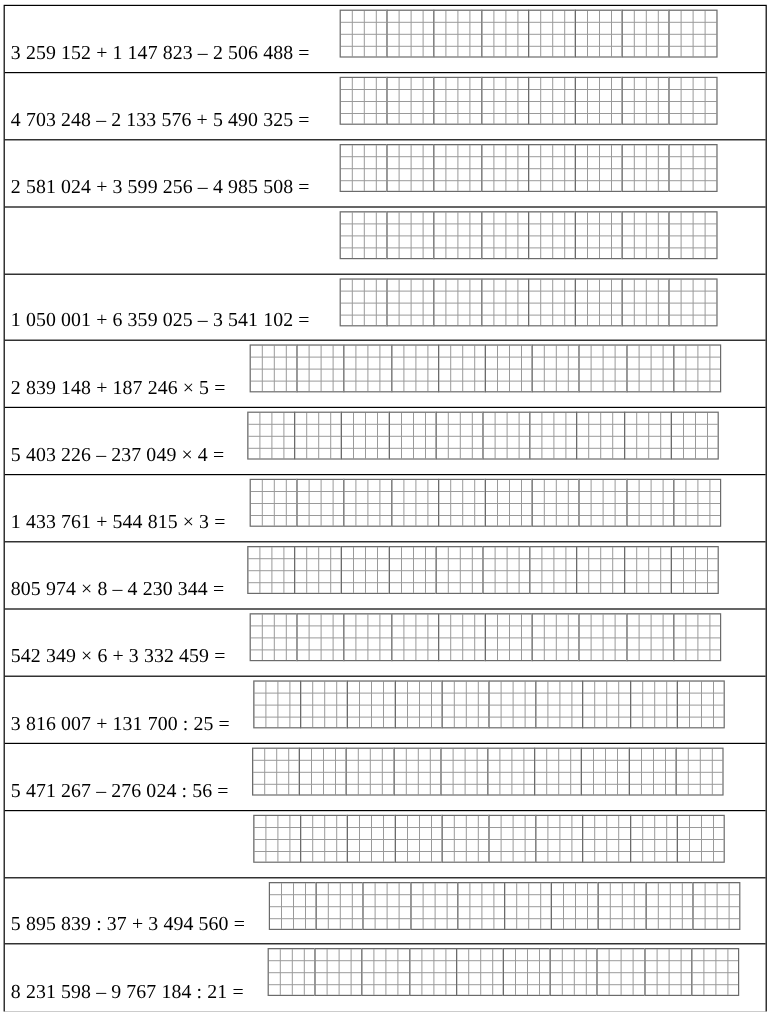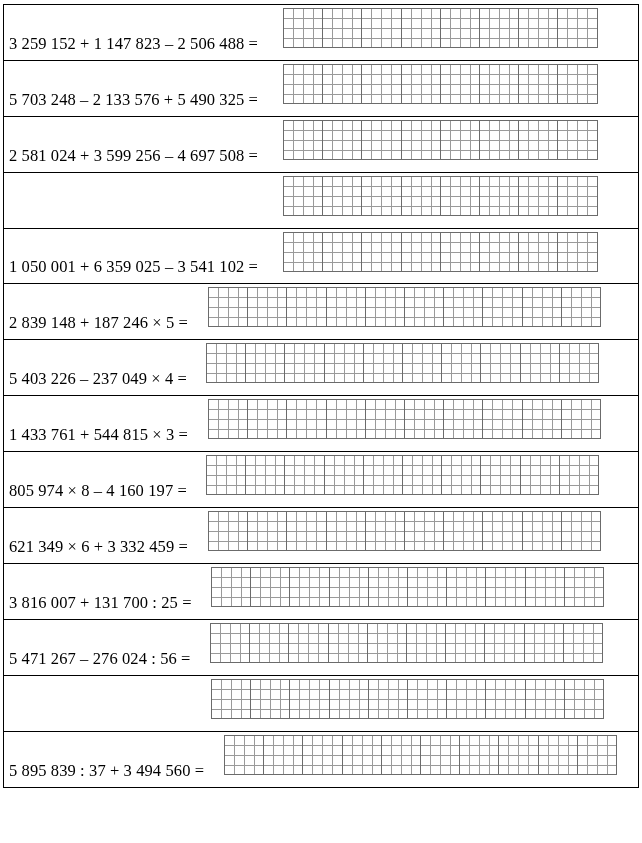--- a/index.html
+++ b/index.html
@@ -42,34 +42,34 @@
         <div class="cell"></div>
         <div class="cell"></div>
         <div class="cell"></div>
         <div class="cell"></div>
         <div class="cell"></div>
         <div class="cell"></div>
         <div class="cell"></div>
       </div>
     </div>
     <div class="row">
-      <span class="expr">5 703 248 – 2 133 576 + 5 490 325 =</span>
-      <div class="grid" style="left: 279px;">
-        <div class="cell"></div>
-        <div class="cell"></div>
-        <div class="cell"></div>
-        <div class="cell"></div>
-        <div class="cell"></div>
-        <div class="cell"></div>
-        <div class="cell"></div>
-        <div class="cell"></div>
-      </div>
-    </div>
-    <div class="row">
-      <span class="expr">2 581 024 + 3 599 256 – 4 697 508 =</span>
+      <span class="expr">4 703 248 – 2 133 576 + 5 490 325 =</span>
+      <div class="grid" style="left: 279px;">
+        <div class="cell"></div>
+        <div class="cell"></div>
+        <div class="cell"></div>
+        <div class="cell"></div>
+        <div class="cell"></div>
+        <div class="cell"></div>
+        <div class="cell"></div>
+        <div class="cell"></div>
+      </div>
+    </div>
+    <div class="row">
+      <span class="expr">2 581 024 + 3 599 256 – 4 985 508 =</span>
       <div class="grid" style="left: 279px;">
         <div class="cell"></div>
         <div class="cell"></div>
         <div class="cell"></div>
         <div class="cell"></div>
         <div class="cell"></div>
         <div class="cell"></div>
         <div class="cell"></div>
         <div class="cell"></div>
       </div>
@@ -138,36 +138,36 @@
         <div class="cell"></div>
         <div class="cell"></div>
         <div class="cell"></div>
         <div class="cell"></div>
         <div class="cell"></div>
         <div class="cell"></div>
         <div class="cell"></div>
       </div>
     </div>
     <div class="row">
-      <span class="expr">805 974 × 8 – 4 160 197 =</span>
+      <span class="expr">805 974 × 8 – 4 230 344 =</span>
       <div class="grid" style="left: 202px;">
         <div class="cell"></div>
         <div class="cell"></div>
         <div class="cell"></div>
         <div class="cell"></div>
         <div class="cell"></div>
         <div class="cell"></div>
         <div class="cell"></div>
         <div class="cell"></div>
         <div class="cell"></div>
         <div class="cell"></div>
       </div>
     </div>
     <div class="row">
-      <span class="expr">621 349 × 6 + 3 332 459 =</span>
+      <span class="expr">542 349 × 6 + 3 332 459 =</span>
       <div class="grid" style="left: 204px;">
         <div class="cell"></div>
         <div class="cell"></div>
         <div class="cell"></div>
         <div class="cell"></div>
         <div class="cell"></div>
         <div class="cell"></div>
         <div class="cell"></div>
         <div class="cell"></div>
         <div class="cell"></div>
@@ -214,20 +214,35 @@
         <div class="cell"></div>
         <div class="cell"></div>
         <div class="cell"></div>
         <div class="cell"></div>
         <div class="cell"></div>
       </div>
     </div>
     <div class="row">
       <span class="expr">5 895 839 : 37 + 3 494 560 =</span>
       <div class="grid" style="left: 220px;">
+        <div class="cell"></div>
+        <div class="cell"></div>
+        <div class="cell"></div>
+        <div class="cell"></div>
+        <div class="cell"></div>
+        <div class="cell"></div>
+        <div class="cell"></div>
+        <div class="cell"></div>
+        <div class="cell"></div>
+        <div class="cell"></div>
+      </div>
+    </div>
+    <div class="row">
+      <span class="expr">8 231 598 – 9 767 184 : 21 =</span>
+      <div class="grid" style="left: 219px;">
         <div class="cell"></div>
         <div class="cell"></div>
         <div class="cell"></div>
         <div class="cell"></div>
         <div class="cell"></div>
         <div class="cell"></div>
         <div class="cell"></div>
         <div class="cell"></div>
         <div class="cell"></div>
         <div class="cell"></div>

